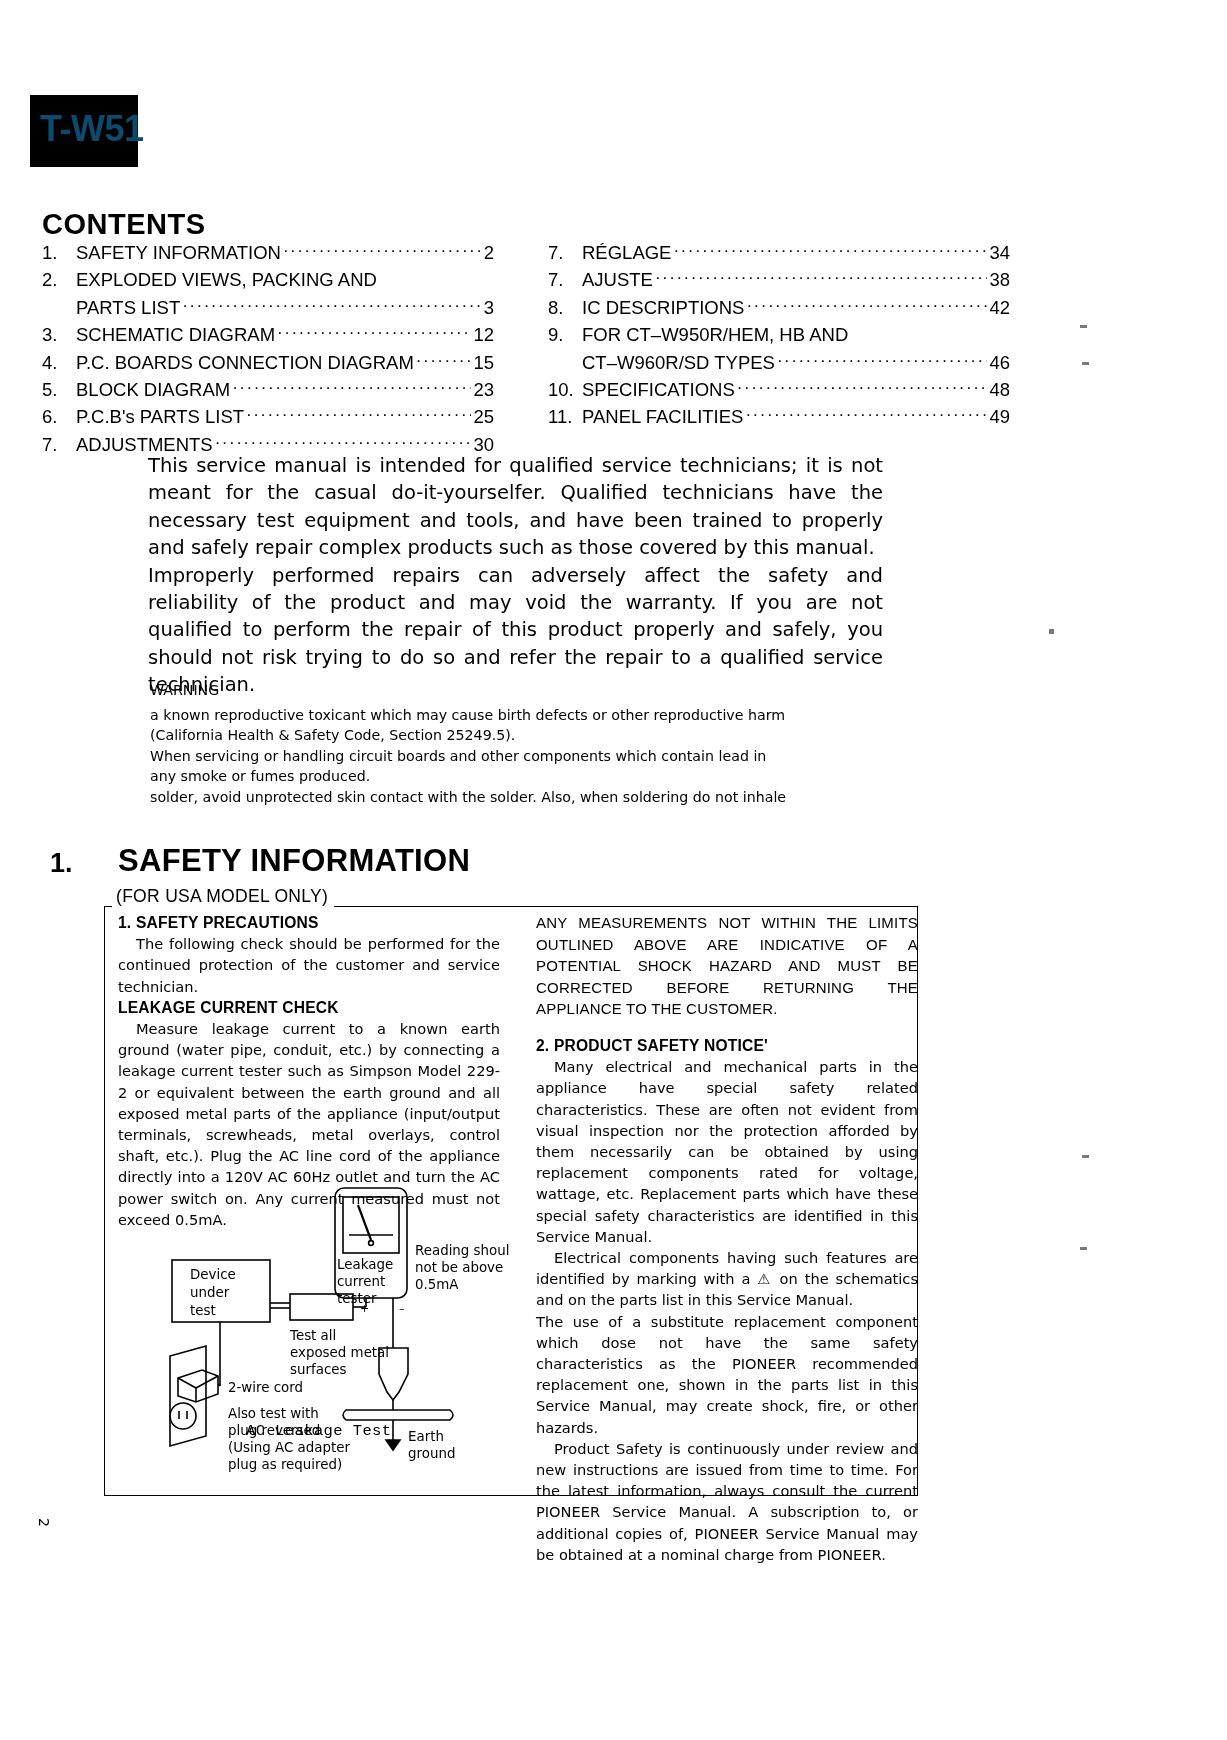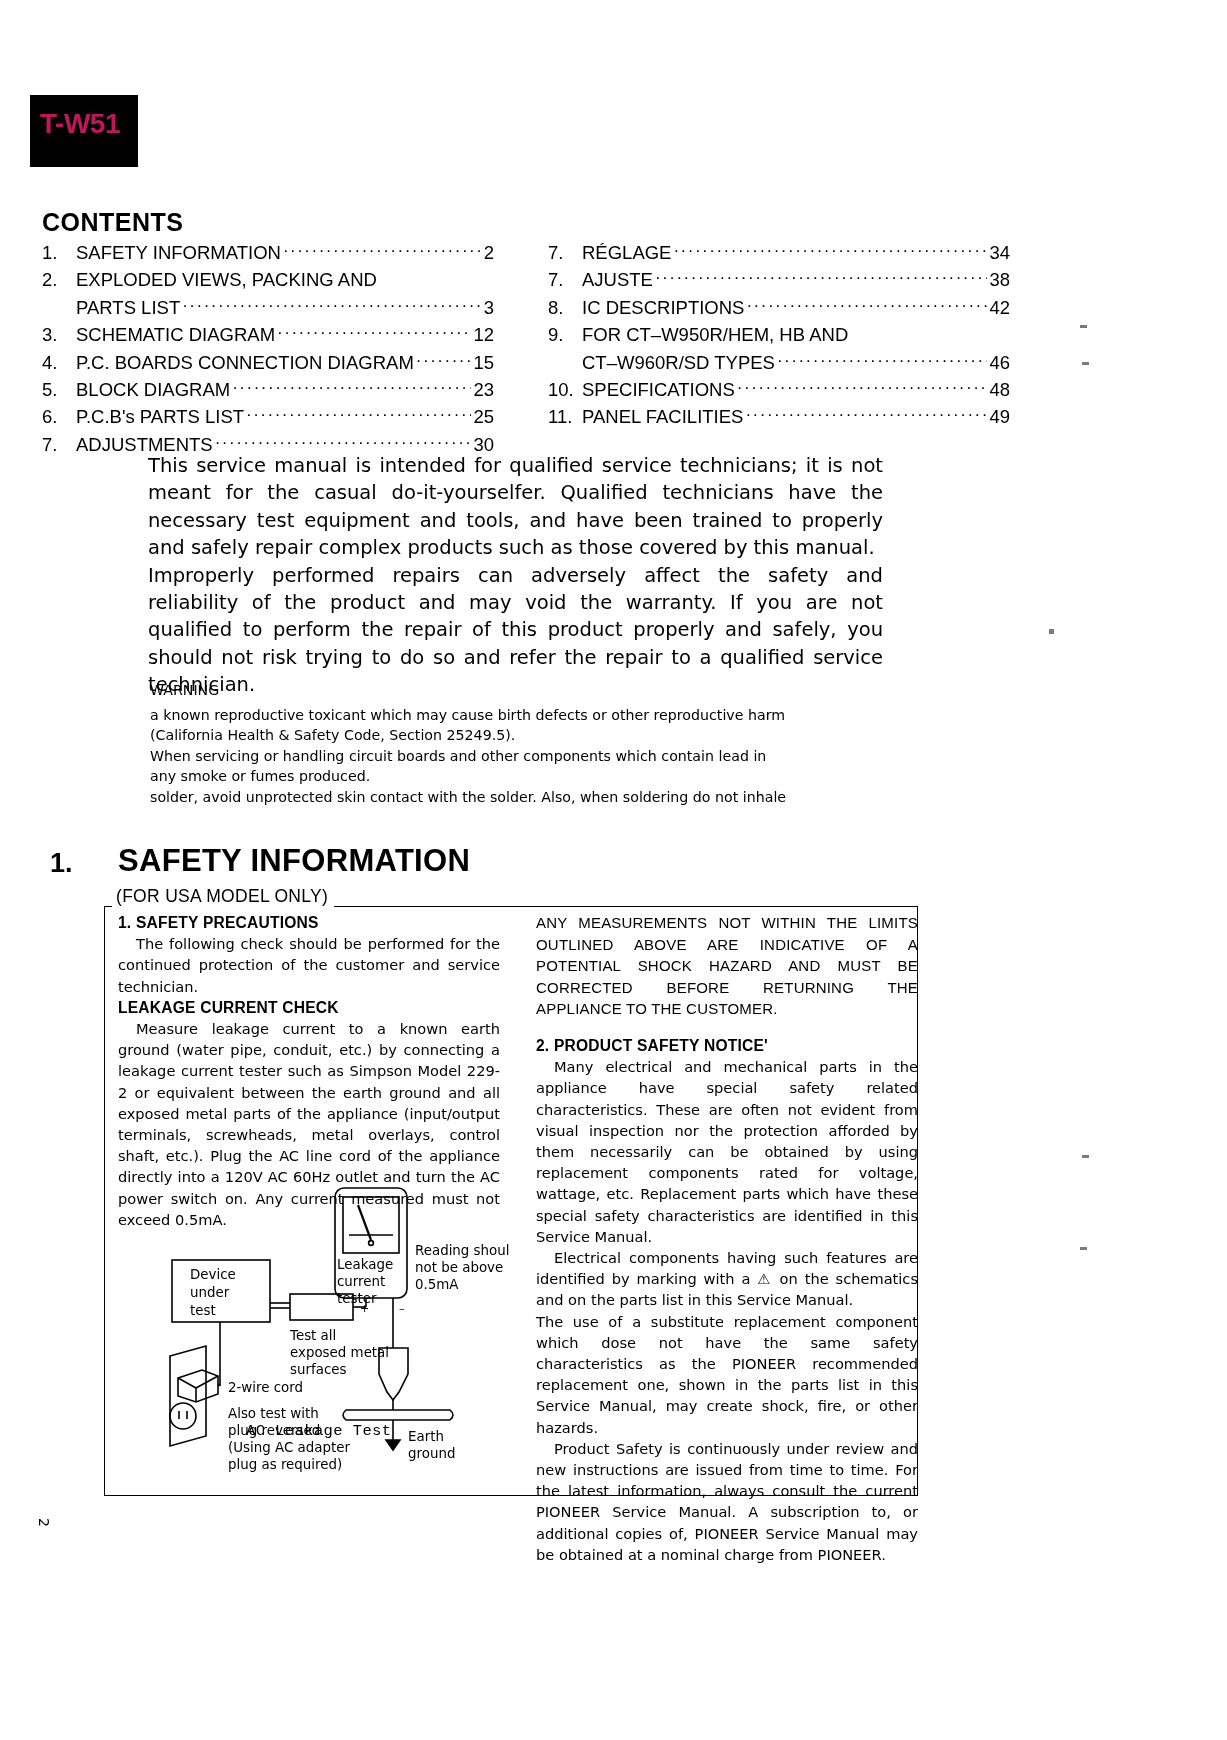--- a/index.html
+++ b/index.html
@@ -22,33 +22,33 @@
     left: 30px;
     top: 95px;
     width: 108px;
     height: 72px;
     background: #000000;
   }
   .model-tag-label {
     position: absolute;
     left: 40px;
     top: 108px;
-    font-size: 28px;
+    font-size: 36px;
     font-weight: bold;
-    color: #be185d;
+    color: #0c4a6e;
     letter-spacing: -0.5px;
     font-family: "Liberation Sans", sans-serif;
   }
 
   
   .contents-title {
     position: absolute;
     left: 42px;
     top: 208px;
-    font-size: 25px;
+    font-size: 29px;
     font-weight: bold;
     letter-spacing: 0.5px;
   }
   .toc {
     position: absolute;
     top: 240px;
     font-size: 18.5px;
     line-height: 26.4px;
   }
   .toc.left  { left: 42px;  width: 452px; }

